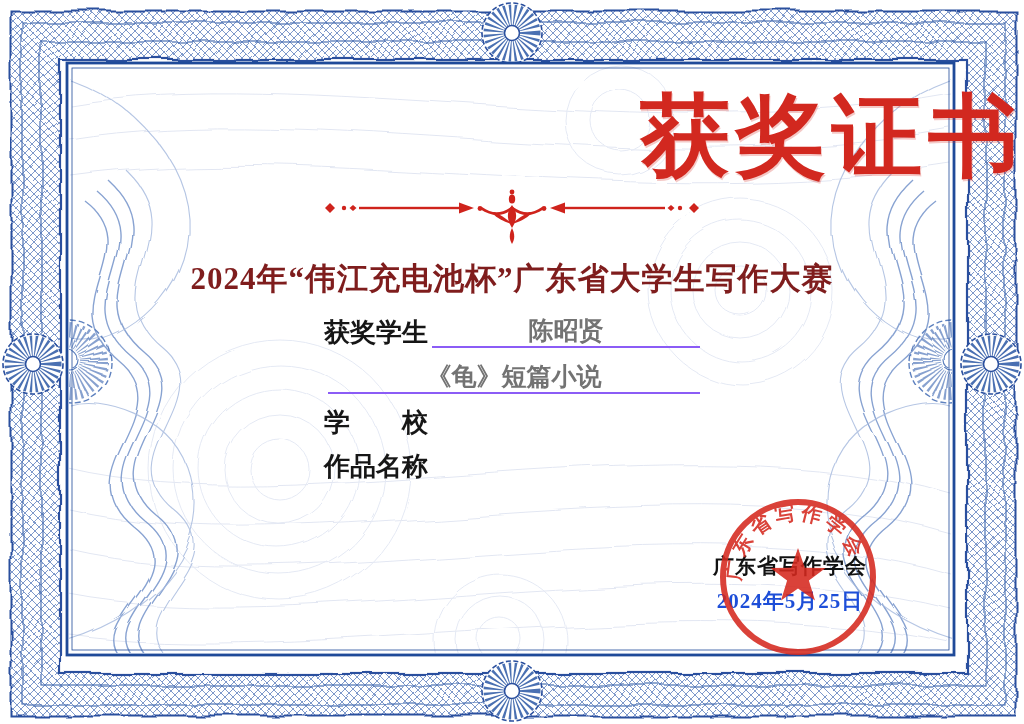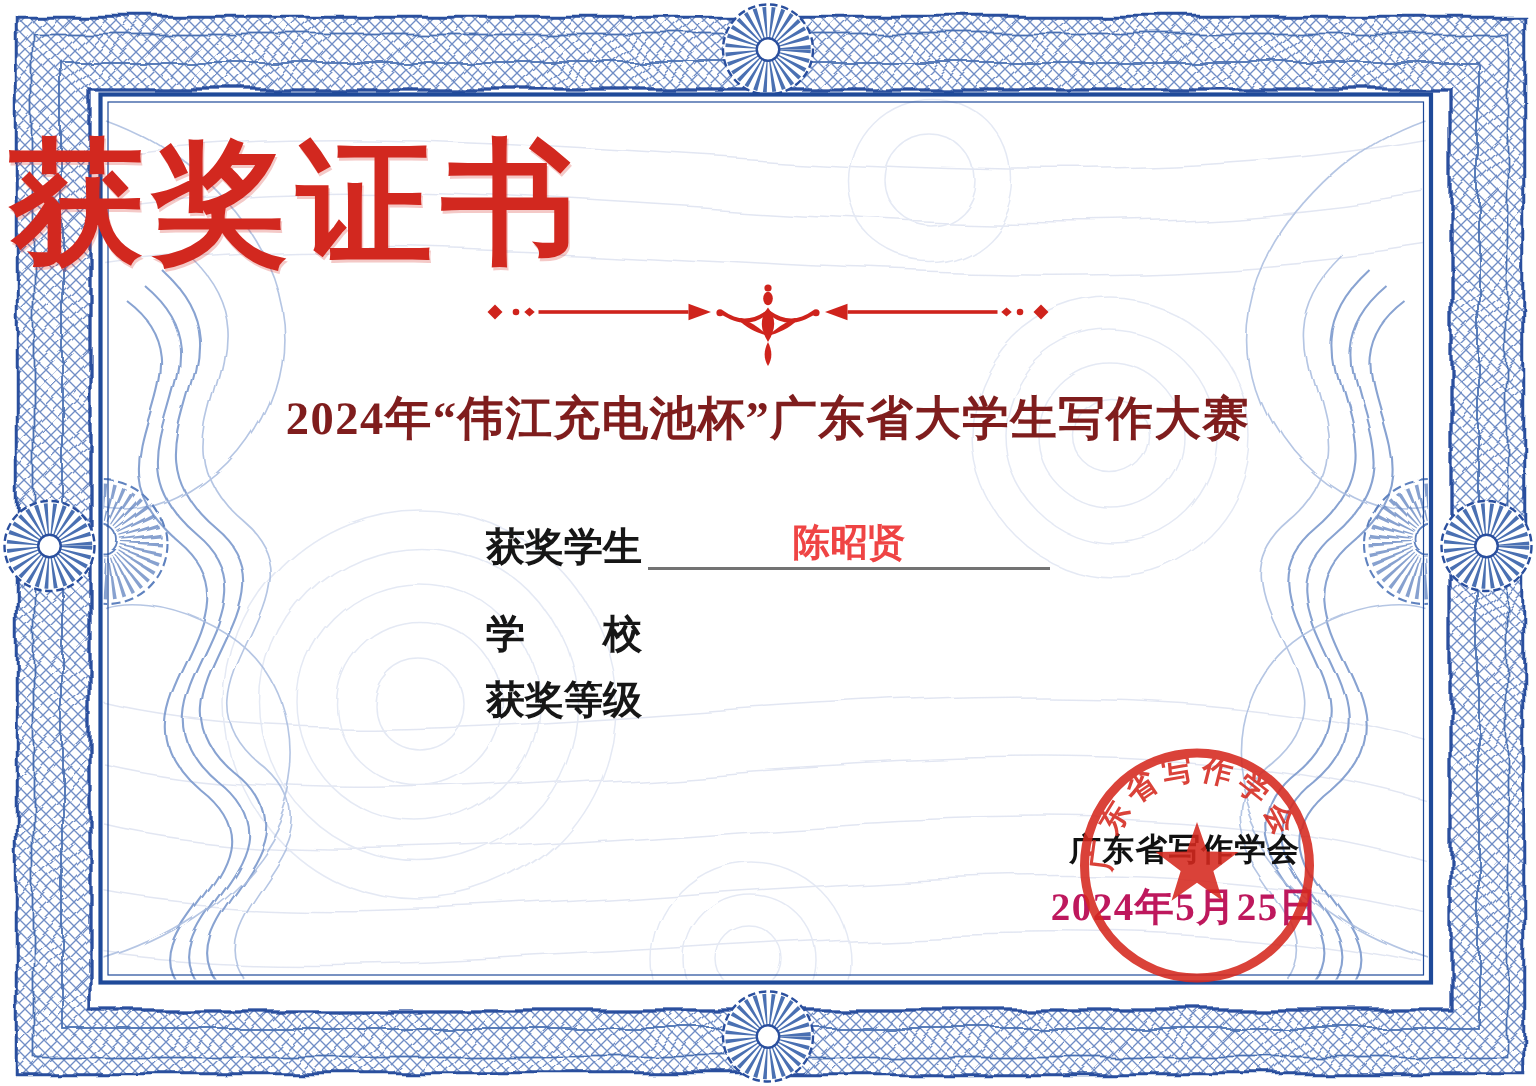--- a/index.html
+++ b/index.html
@@ -3,47 +3,47 @@
 <meta charset="utf-8">
 <style>
   html,body{margin:0;padding:0;}
   body{
     width:1024px;height:724px;position:relative;background:#ffffff;
     font-family:"Liberation Serif","DejaVu Serif",serif;overflow:hidden;
   }
   .cert{position:absolute;inset:0;}
   .decor{position:absolute;left:0;top:0;z-index:0;}
   .big-title{
-    position:absolute;top:90px;left:0;width:100%;text-align:left;
+    position:absolute;top:90px;left:0;width:100%;text-align:right;
     font-size:90px;line-height:1.05;font-weight:bold;color:#d2281f;
     letter-spacing:6px;text-indent:6px;z-index:2;
     text-shadow:1px 2px 0 rgba(210,40,31,.25);
   }
   .divider{position:absolute;left:322px;top:186px;z-index:2;}
   .competition{
     position:absolute;top:258px;left:0;width:100%;text-align:center;
     font-size:31px;font-weight:bold;color:#7f1d1d;letter-spacing:1px;z-index:2;
   }
   .fields{position:absolute;left:324px;top:316px;width:376px;z-index:2;}
   .field-row{display:flex;align-items:flex-end;margin-bottom:14px;}
   .field-label{
     width:104px;font-size:26px;font-weight:bold;color:#161616;line-height:30px;
     text-align:justify;text-align-last:justify;white-space:nowrap;flex:none;
   }
   .field-value{
     flex:1;margin-left:4px;text-align:center;font-size:25px;font-weight:bold;
-    color:#ef4444;line-height:30px;border-bottom:2px solid #737373;white-space:nowrap;margin-top:32px;
+    color:#737373;line-height:30px;border-bottom:2px solid #8b5cf6;white-space:nowrap;
   }
   .issuer{
     position:absolute;left:690px;top:552px;width:200px;text-align:center;
     font-size:21px;font-weight:bold;color:#111;z-index:2;letter-spacing:1px;
   }
   .issue-date{
     position:absolute;left:690px;top:587px;width:200px;text-align:center;
-    font-size:26px;font-weight:bold;color:#be185d;z-index:2;letter-spacing:1px;
+    font-size:21px;font-weight:bold;color:#1d4ed8;z-index:2;letter-spacing:1px;
   }
   .seal{position:absolute;left:713px;top:492px;z-index:3;}
 </style>
 </head>
 <body>
 
 <div class="cert">
 
   <svg class="decor" width="1024" height="724" viewBox="0 0 1024 724" aria-hidden="true">
     <defs>
@@ -158,26 +158,27 @@
   </svg>
 
   <div class="competition">2024年“伟江充电池杯”广东省大学生写作大赛</div>
 
   <div class="fields">
     <div class="field-row">
       <span class="field-label">获奖学生</span>
       <span class="field-value">陈昭贤</span>
     </div>
     <div class="field-row">
+      <span class="field-value">《龟》短篇小说</span>
     </div>
     <div class="field-row">
       <span class="field-label">学　　校</span>
     </div>
     <div class="field-row">
-      <span class="field-label">获奖等级</span>
+      <span class="field-label">作品名称</span>
     </div>
   </div>
 
   <div class="issuer">广东省写作学会</div>
   <div class="issue-date">2024年5月25日</div>
 
   <svg class="seal" width="170" height="170" viewBox="0 0 170 170" aria-hidden="true">
     <g opacity="0.88">
       <circle cx="85" cy="85" r="75" fill="none" stroke="#d5281e" stroke-width="6"></circle>
       <g transform="rotate(-10 85 85)">

